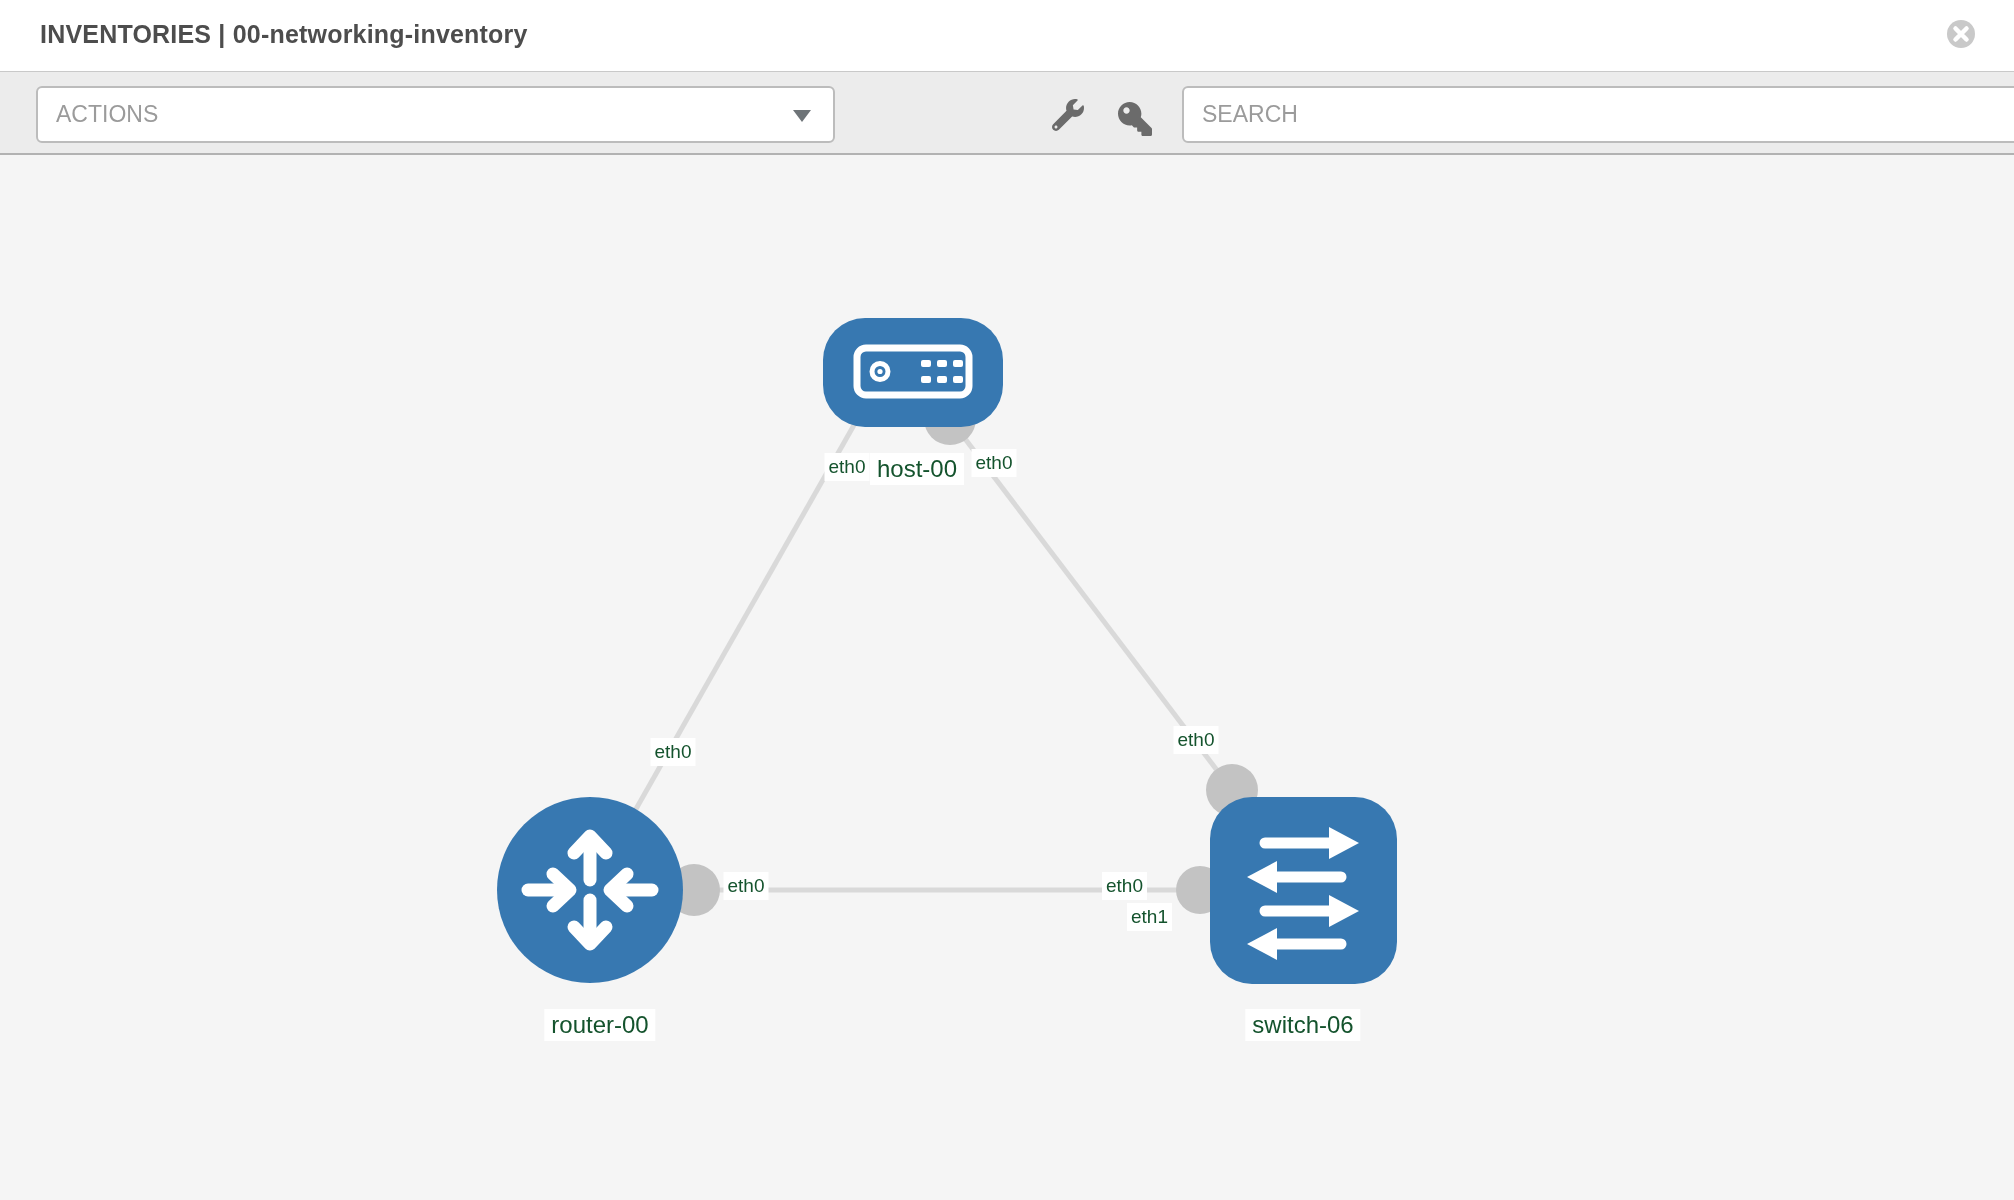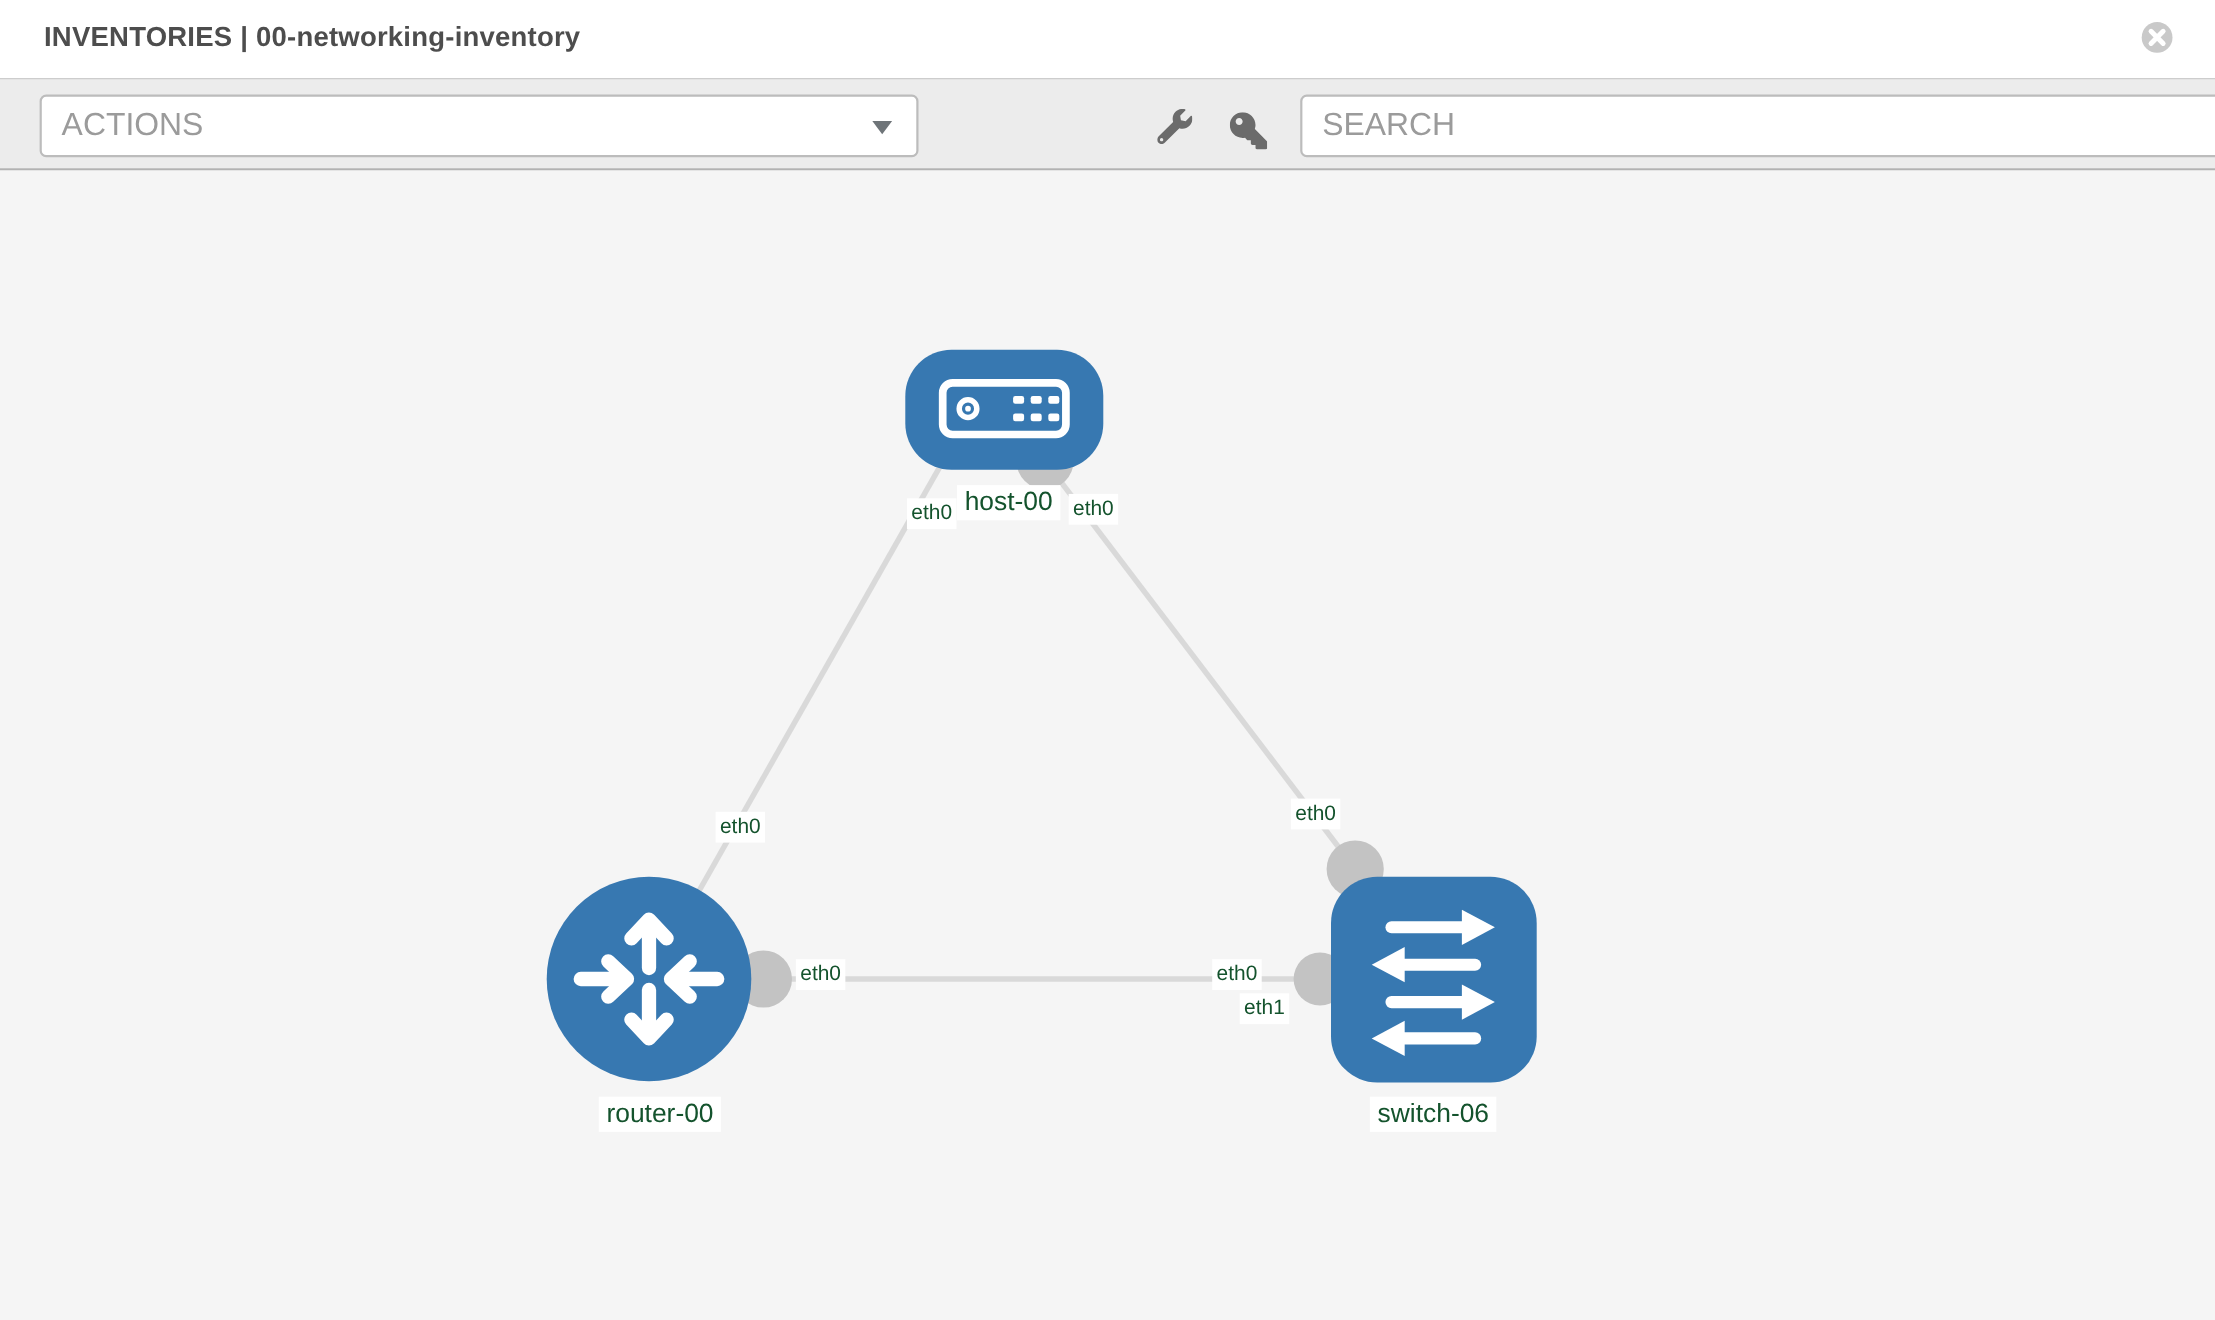--- a/index.html
+++ b/index.html
@@ -9,36 +9,36 @@
   
   .header { position:absolute; left:0; top:0; width:2014px; height:69px; background:#ffffff; }
   .page-title { position:absolute; left:40px; top:20px; font-size:25px; font-weight:bold; color:#4d4d4d; letter-spacing:.2px; }
   .close-btn { position:absolute; left:1946px; top:19px; width:30px; height:30px; cursor:pointer; }
 
   
   .toolbar { position:absolute; left:0; top:71px; width:2014px; height:84px;
              background:#ececec; border-top:1px solid #c9c9c9; border-bottom:2px solid #b2b2b2; }
   .selectbox { position:absolute; top:14px; height:57px; background:#fff;
                border:2px solid #bcbcbc; border-radius:6px; }
-  .selectbox .sel-label { position:absolute; left:18px; top:0; line-height:53px; font-size:29px; color:#9b9b9b; }
+  .selectbox .sel-label { position:absolute; left:18px; top:0; line-height:53px; font-size:23px; color:#9b9b9b; }
   .caret { position:absolute; right:22px; top:22px; width:0; height:0;
            border-left:9px solid transparent; border-right:9px solid transparent;
            border-top:12px solid #6e7478; }
   .actions-box { left:36px;  width:799px; }
   .search-box  { left:1182px; width:956px; }
   .tool-icon { position:absolute; cursor:pointer; }
   .wrench { left:1052px; top:27px; }
   .key    { left:1118px; top:30px; }
 
   
   .canvas { position:absolute; left:0; top:155px; width:2014px; height:1045px; background:#f5f5f5; }
   .canvas svg.topo { position:absolute; left:0; top:0; }
 
   .chip { position:absolute; background:#ffffff; color:#14532d; white-space:nowrap; }
-  .chip.node-label { font-size:24px; padding:2px 7px; transform:translate(-50%,-50%); }
+  .chip.node-label { font-size:24px; padding:2px 7px; transform:translate(-50%,-50%);margin-top:12px; }
   .chip.if-label   { font-size:19px; padding:3px 4px;  transform:translate(-50%,-50%); }
   .chip.if-label.anchored { transform:none; }
 </style>
 </head>
 <body>
 
 <div class="header">
   <div class="page-title">INVENTORIES | 00-networking-inventory</div>
   <div class="close-btn">
     <svg width="30" height="30" viewBox="0 0 30 30">

